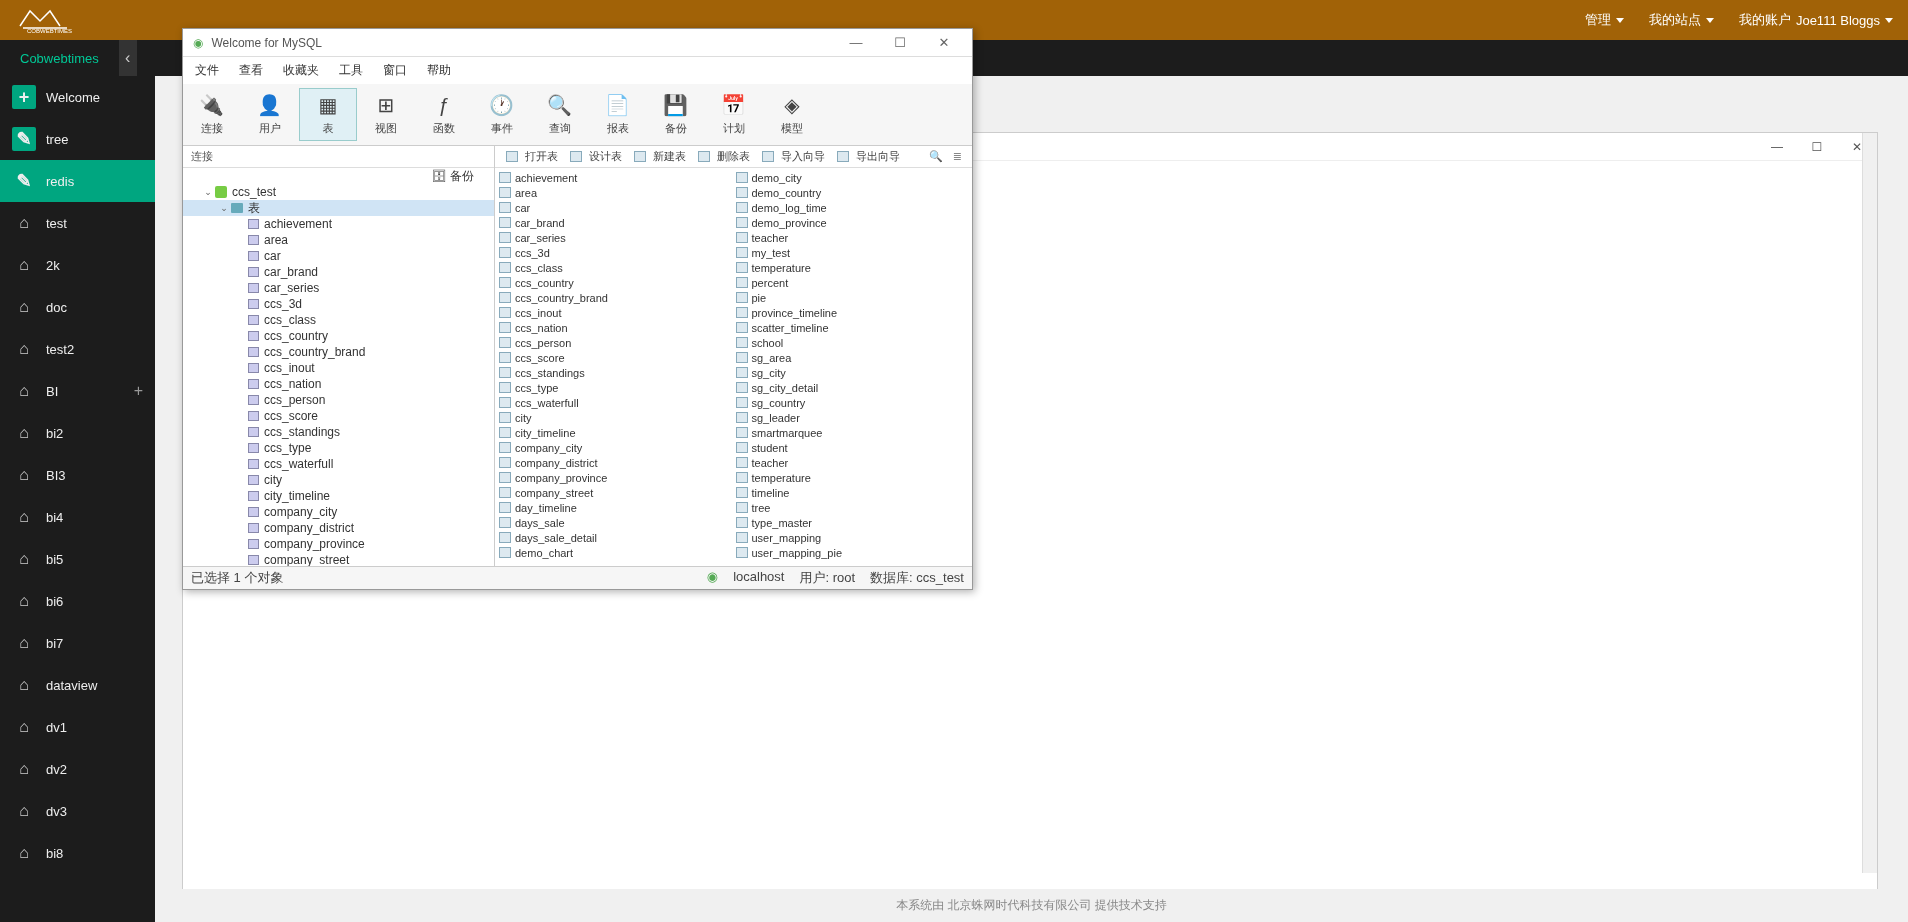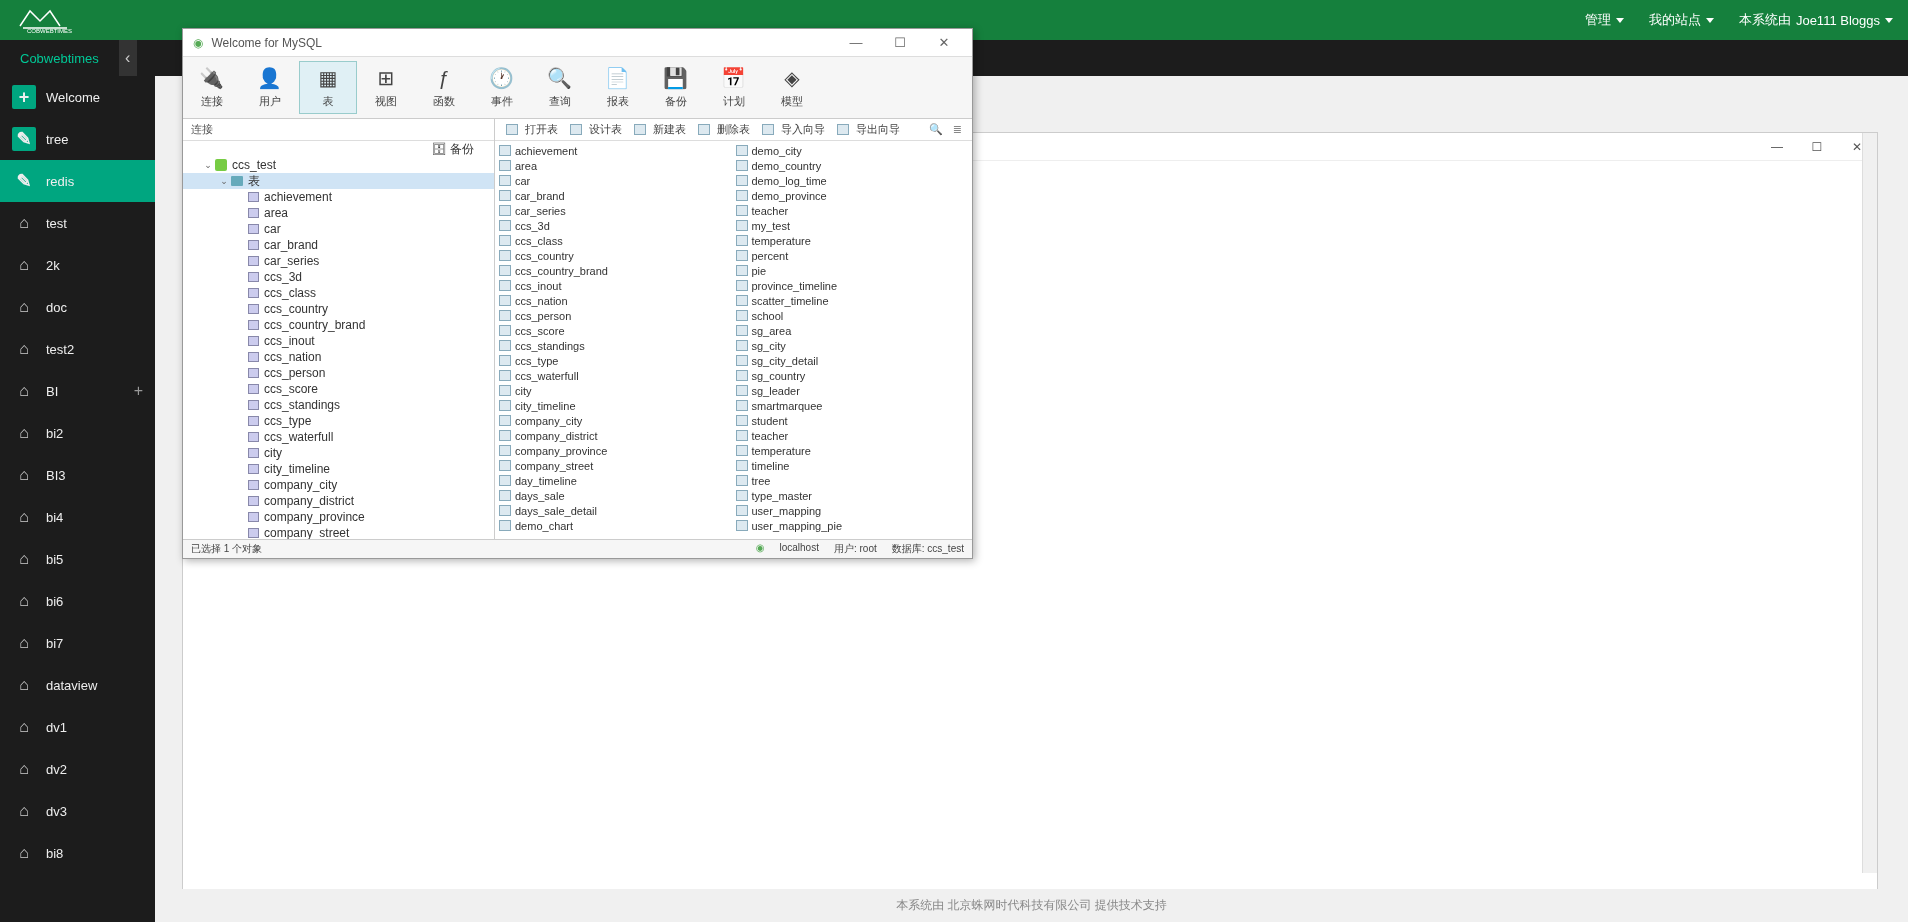--- a/index.html
+++ b/index.html
@@ -1,19 +1,19 @@
 <!DOCTYPE html>
 <html><head>
 <meta charset="utf-8">
 <style>
 * { margin: 0; padding: 0; box-sizing: border-box; font-family: "Microsoft YaHei", Arial, sans-serif; }
 body { background: #f0f0f0; overflow: hidden; }
 
 
-.top-header { background: #15803d; height: 40px; display: flex; align-items: center; justify-content: space-between; padding: 0 15px; color: white; font-size: 13px; }
+.top-header { background: #a16207; height: 40px; display: flex; align-items: center; justify-content: space-between; padding: 0 15px; color: white; font-size: 13px; }
 .logo-area { display: flex; align-items: center; gap: 8px; }
 .logo-svg { width: 60px; height: 28px; }
 .top-menu { display: flex; gap: 25px; }
 .top-menu-item { display: flex; align-items: center; gap: 5px; cursor: pointer; }
 .arrow-down { width: 0; height: 0; border-left: 4px solid transparent; border-right: 4px solid transparent; border-top: 5px solid white; }
 
 
 .tab-bar { background: #1c1c1c; height: 36px; display: flex; align-items: center; }
 .tab-item { color: #00c896; padding: 0 20px; font-size: 13px; display: flex; align-items: center; height: 100%; }
 .tab-close { background: #333; width: 18px; height: 36px; display:flex; align-items:center; justify-content:center; cursor:pointer;}
@@ -59,21 +59,21 @@
 
 .nav-list-panel { flex: 1; display:flex; flex-direction:column;}
 .nav-list-toolbar { display: flex; gap: 2px; padding: 2px 6px; border-bottom: 1px solid #ddd; font-size: 11px; align-items:center; }
 .nav-list-toolbar .tbtn { display:flex; align-items:center; gap:3px; padding:1px 5px; cursor:pointer; color:#444;}
 .nav-list-toolbar .spacer { flex:1; }
 .nav-list-toolbar .search-icon { color:#888; cursor:pointer; padding:0 4px;}
 .nav-table-grid { flex:1; display: flex; padding: 2px; overflow:auto; }
 .nav-table-col { flex: 1; }
 .table-item { display: flex; align-items: center; font-size: 11px; padding: 0 2px; height: 15px; cursor:pointer; color:#333;}
 .mini-table-icon { width:12px; height:11px; background:#dde9f0; border:1px solid #8ab; margin-right:4px; display:inline-block;}
-.nav-statusbar { display: flex; padding: 2px 8px; font-size: 10px; color: #444; border-top: 1px solid #ccc; gap: 15px; background:#f6f6f6;}
+.nav-statusbar { display: flex; padding: 2px 8px; font-size: 13px; color: #444; border-top: 1px solid #ccc; gap: 15px; background:#f6f6f6;}
 
 
 .sub-window { position:absolute; top:56px; left:27px; right:30px; bottom:30px; background:#fff; border:1px solid #ccc; }
 .sub-titlebar { height:28px; display:flex; justify-content:flex-end; align-items:center; border-bottom:1px solid #eee; }
 .sub-wincontrol { width:40px; text-align:center; color:#555; font-size:12px; cursor:pointer;}
 .sub-content { height:calc(100% - 28px); overflow:auto; }
 
 
 .footer { position: fixed; bottom: 0; left: 155px; right: 0; text-align: center; font-size: 12px; color: #888; padding: 8px 0; background: #f0f0f0; margin-top: 32px; }
 
@@ -92,21 +92,21 @@
   <div class="top-menu">
     <div class="top-menu-item">
       <span>管理</span>
       <span class="arrow-down"></span>
     </div>
     <div class="top-menu-item">
       <span>我的站点</span>
       <span class="arrow-down"></span>
     </div>
     <div class="top-menu-item">
-      <span>本系统由</span>
+      <span>我的账户</span>
       <span>Joe111 Bloggs</span>
       <span class="arrow-down"></span>
     </div>
   </div>
 </div>
 
 <div class="tab-bar">
   <div class="tab-item">
     <span>Cobwebtimes</span>
   </div>
@@ -211,20 +211,28 @@
 
     <div class="navicat-window">
       <div class="nav-titlebar">
         <span style="color:#5a5;">◉</span>
         <span>Welcome for MySQL</span>
         <span class="spacer"></span>
         <span class="nav-wincontrol">—</span>
         <span class="nav-wincontrol">☐</span>
         <span class="nav-wincontrol">✕</span>
       </div>
+      <div class="nav-menubar" id="nav-menubar">
+          <span>文件</span>
+          <span>查看</span>
+          <span>收藏夹</span>
+          <span>工具</span>
+          <span>窗口</span>
+          <span>帮助</span>
+        </div>
       <div class="nav-toolbar" id="nav-toolbar">
           <div class="nav-tool">
             <div class="nav-tool-icon">🔌</div>
             <div>连接</div>
           </div>
           <div class="nav-tool">
             <div class="nav-tool-icon">👤</div>
             <div>用户</div>
           </div>
           <div class="nav-tool active">

